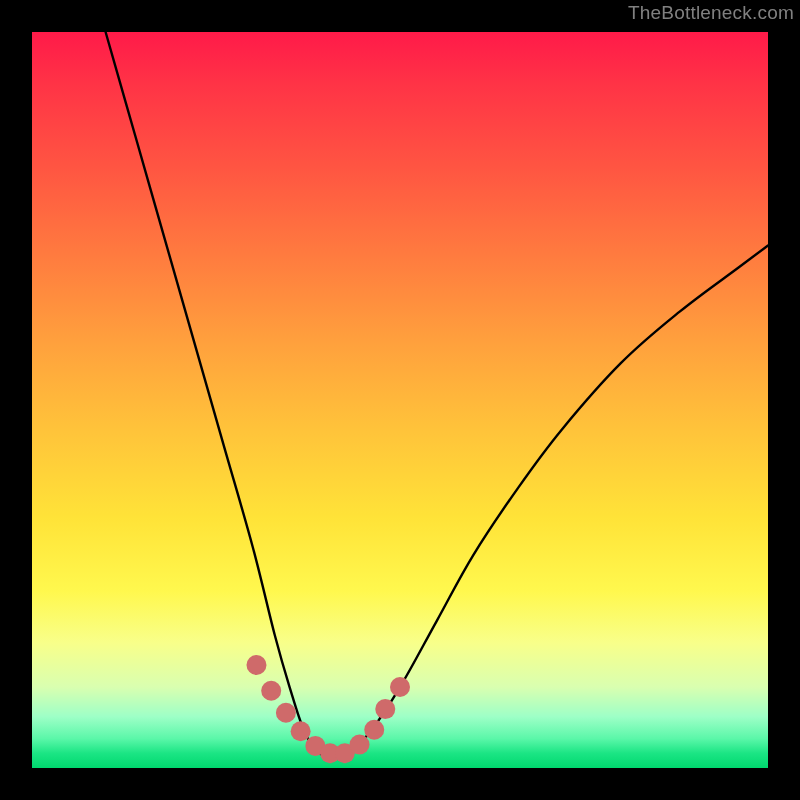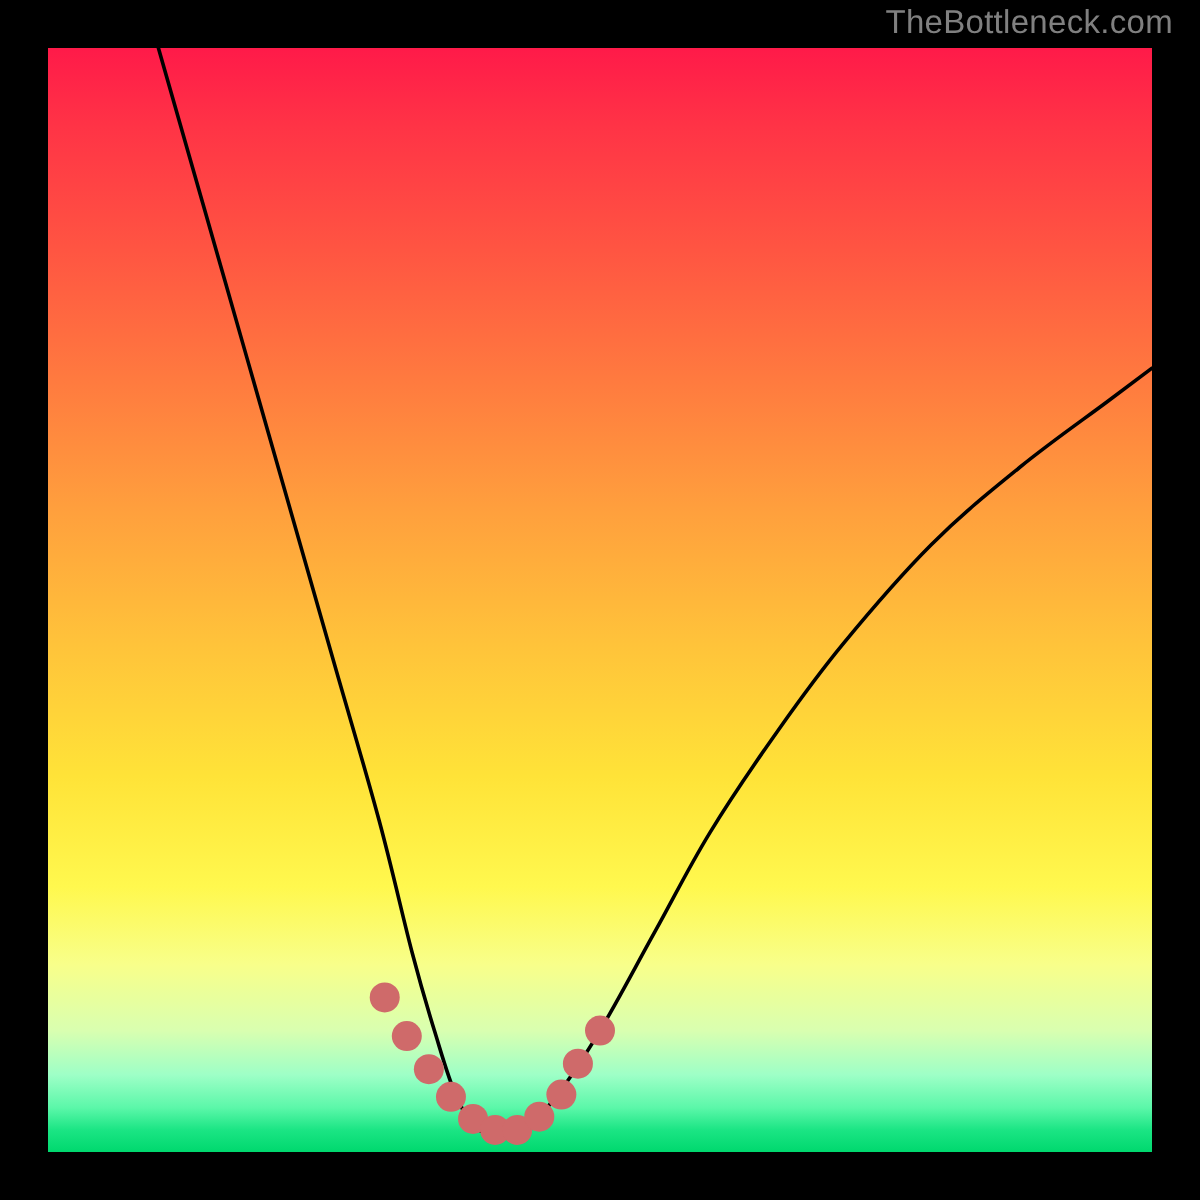--- a/index.html
+++ b/index.html
@@ -36,23 +36,23 @@
       #d9ffb0 89%,
       #9effc7 93%,
       #5bf7a9 96%,
       #1be584 98%,
       #00d86e 100%
     );
   }
   .watermark {
     position: absolute;
     top: 2px;
-    right: 18px;
+    right: 6px;
     color: #808080;
-    font-size: 22px;
+    font-size: 19px;
     font-weight: 400;
     letter-spacing: 0.2px;
     user-select: none;
   }
   svg.curve {
     position: absolute;
     left: 0;
     top: 0;
     width: 736px;
     height: 736px;

